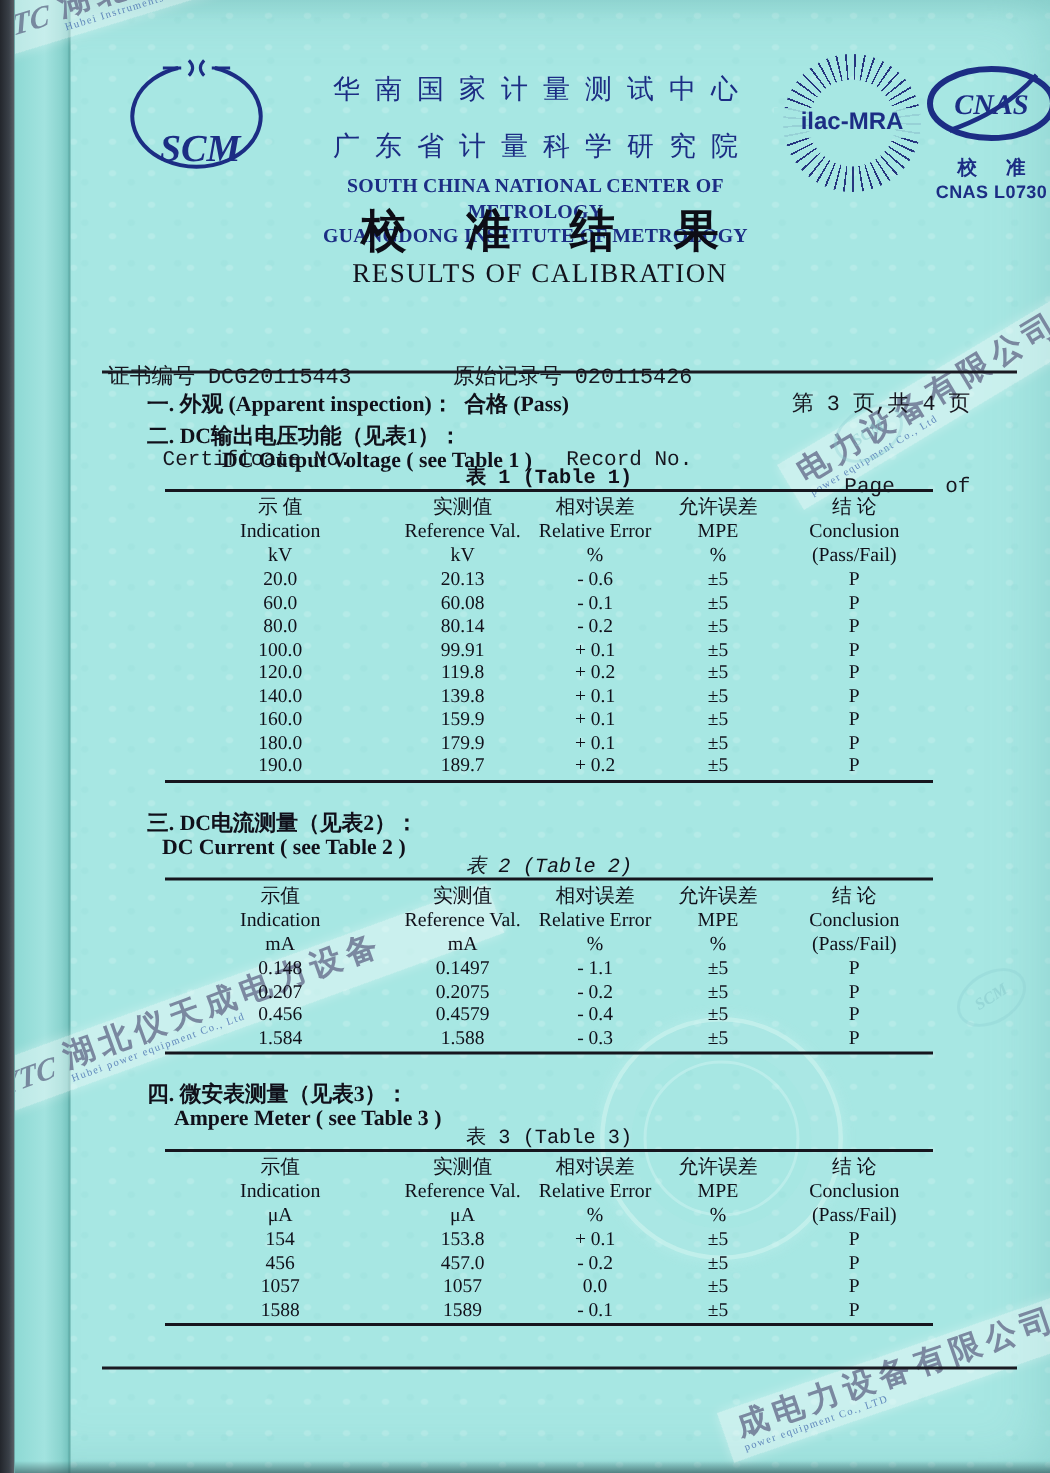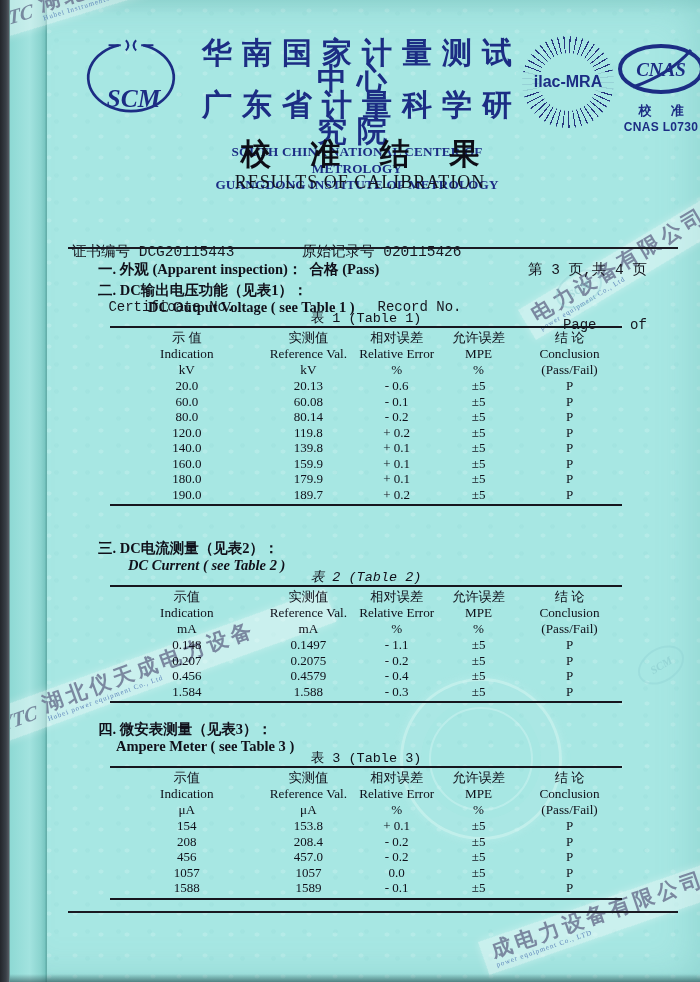--- a/index.html
+++ b/index.html
@@ -19,21 +19,21 @@
     background-size:26px 21px,31px 27px,100% 100%,100% 100%;
     box-shadow:inset 0 0 40px rgba(90,170,165,.35);
   }
   .fold{position:absolute;left:0;top:0;width:36px;height:100%;
     background:linear-gradient(90deg,#8ed9d4 0,#a2e3df 55%,#8bd4cf 85%,#79c6c1 97%,#5fafaa 100%);
     border-right:1px solid rgba(70,140,135,.55);}
   .edge-bottom{position:absolute;left:0;bottom:0;width:100%;height:8px;
     background:linear-gradient(0deg,rgba(40,70,75,.55),rgba(40,70,75,0));}
   .scm-logo{position:absolute;left:68px;top:38px;width:106px;height:86px;}
   .org{position:absolute;left:178px;top:40px;width:338px;text-align:center;}
-  .org-zh{font-size:30px;font-weight:700;letter-spacing:10px;text-indent:10px;line-height:26px;color:#1c2d84;font-family:"Liberation Serif",serif;}
+  .org-zh{font-size:18px;font-weight:400;letter-spacing:10px;text-indent:10px;line-height:38px;color:#1c2d84;font-family:"Liberation Serif",serif;}
   .org-en{font-size:13.2px;font-weight:bold;line-height:16.5px;color:#1c2d84;letter-spacing:.2px;}
   .ilac{position:absolute;left:512px;top:36px;width:92px;height:92px;}
   .ilac .rays{position:absolute;left:0;top:0;width:92px;height:92px;border-radius:50%;
     background:repeating-conic-gradient(from 2deg,#26357f 0deg 1.6deg,rgba(0,0,0,0) 1.6deg 8deg);}
   .ilac .hole{position:absolute;left:17px;top:17px;width:58px;height:58px;border-radius:50%;background:#a7e7e3;}
   .ilac .band{position:absolute;left:-6px;top:36px;width:104px;height:20px;
     background:rgba(167,231,227,.88);display:flex;align-items:center;justify-content:center;}
   .ilac .band span{font-family:"Liberation Sans",sans-serif;font-weight:bold;font-size:16px;color:#1c2d84;}
   .cnas{position:absolute;left:606px;top:42px;width:90px;text-align:center;}
   .cnas-zh{font-size:13px;font-weight:bold;letter-spacing:8px;text-indent:8px;color:#1c2d84;margin-top:2px;}
@@ -180,21 +180,21 @@
       <div class="l1">第 3 页,共 4 页</div>
       <div class="l2">Page    of</div>
     </div>
   </div>
   <div class="rule rule-top"></div>
 
   <div class="sec" style="left:88px;top:260px;">一. 外观 (Apparent inspection)：  合格 (Pass)</div>
 
   <div class="sec" style="left:88px;top:281px;">二. DC输出电压功能（见表1）：</div>
   <div class="sec sec-en" style="left:106px;top:299px;margin-left:32px;">DC Output Voltage ( see Table 1 )</div>
-  <div class="caption" style="top:309px;">表 1 (Table 1)</div>
+  <div class="caption" style="top:309px;font-weight:bold;">表 1 (Table 1)</div>
   <div class="cal-table" id="table1">
     <table>
       <colgroup>
           <col class="c1">
           <col class="c2">
           <col class="c3">
           <col class="c4">
           <col class="c5">
         </colgroup>
       <thead>
@@ -236,20 +236,27 @@
             <td>P</td>
           </tr>
           <tr>
             <td>80.0</td>
             <td>80.14</td>
             <td>- 0.2</td>
             <td>±5</td>
             <td>P</td>
           </tr>
           <tr>
+            <td>100.0</td>
+            <td>99.91</td>
+            <td>+ 0.1</td>
+            <td>±5</td>
+            <td>P</td>
+          </tr>
+          <tr>
             <td>120.0</td>
             <td>119.8</td>
             <td>+ 0.2</td>
             <td>±5</td>
             <td>P</td>
           </tr>
           <tr>
             <td>140.0</td>
             <td>139.8</td>
             <td>+ 0.1</td>
@@ -275,21 +282,21 @@
             <td>189.7</td>
             <td>+ 0.2</td>
             <td>±5</td>
             <td>P</td>
           </tr>
         </tbody>
     </table>
   </div>
 
   <div class="sec" style="left:88px;top:539px;">三. DC电流测量（见表2）：</div>
-  <div class="sec sec-en" style="left:118px;top:557px;font-style:italic;">DC Current ( see Table 2 )</div>
+  <div class="sec sec-en" style="left:98px;top:557px;">DC Current ( see Table 2 )</div>
   <div class="caption" style="top:568px;font-style:italic;">表 2 (Table 2)</div>
   <div class="cal-table" id="table2">
     <table>
       <colgroup>
           <col class="c1">
           <col class="c2">
           <col class="c3">
           <col class="c4">
           <col class="c5">
         </colgroup>
@@ -386,27 +393,20 @@
         </thead>
       <tbody>
           <tr>
             <td>154</td>
             <td>153.8</td>
             <td>+ 0.1</td>
             <td>±5</td>
             <td>P</td>
           </tr>
           <tr>
-            <td>208</td>
-            <td>208.4</td>
-            <td>- 0.2</td>
-            <td>±5</td>
-            <td>P</td>
-          </tr>
-          <tr>
             <td>456</td>
             <td>457.0</td>
             <td>- 0.2</td>
             <td>±5</td>
             <td>P</td>
           </tr>
           <tr>
             <td>1057</td>
             <td>1057</td>
             <td>0.0</td>

